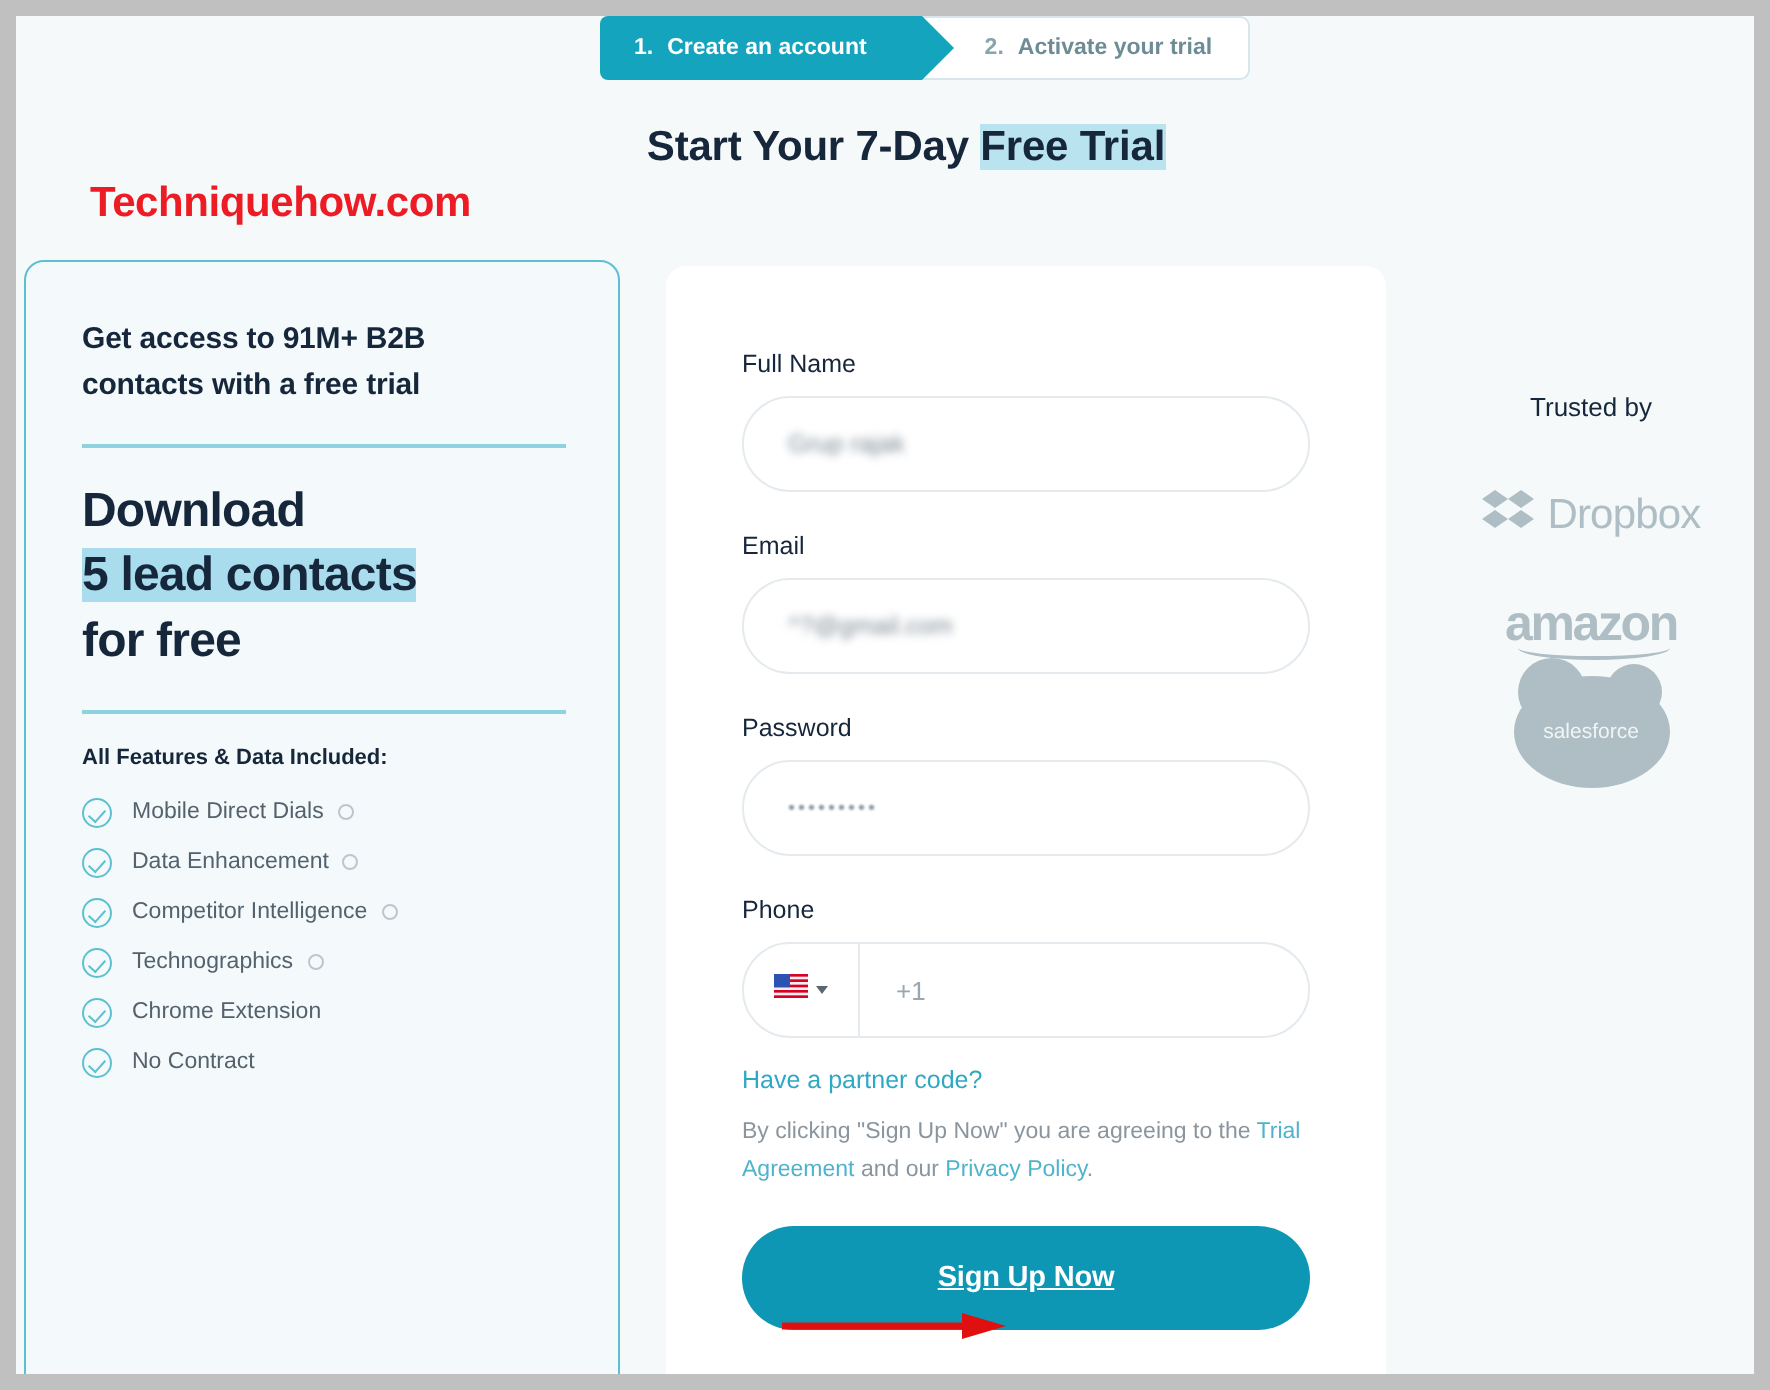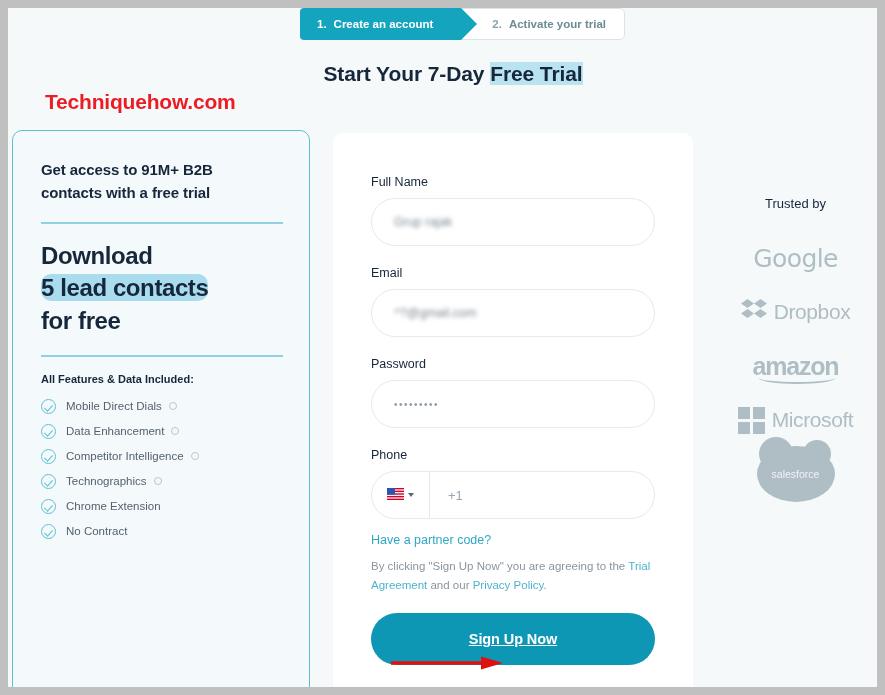--- a/index.html
+++ b/index.html
@@ -112,21 +112,20 @@
   }
   .big-head {
     font-size: 24px;
     font-weight: bold;
     color: #16263b;
     line-height: 1.36;
     letter-spacing: -0.4px;
   }
   .big-head .hl2 {
     background: #a9dded;
-    border-radius: 10px;
   }
   .features-title {
     font-size: 11px;
     font-weight: bold;
     color: #16263b;
     margin-bottom: 9px;
   }
   .feat {
     display: flex;
     align-items: center;
@@ -427,23 +426,20 @@
       <span>By clicking "Sign Up Now" you are agreeing to the</span>
       <a href="#">Trial Agreement</a><span> and our </span><a href="#">Privacy Policy</a><span>.</span>
     </div>
 
     <button class="signup">Sign Up Now</button>
   </div>
 
   <div class="trusted">
     <div class="trusted-title">Trusted by</div>
 
-    <div class="logo">
-      <span class="logo-google">Google</span>
-    </div>
 
     <div class="logo">
       <span>
         <svg width="26" height="24" viewBox="0 0 26 24">
           <g fill="#aebec4">
             <polygon points="6.5,1 0,5.5 6.5,10 13,5.5"></polygon>
             <polygon points="19.5,1 13,5.5 19.5,10 26,5.5"></polygon>
             <polygon points="6.5,11 0,15.5 6.5,20 13,15.5"></polygon>
             <polygon points="19.5,11 13,15.5 19.5,20 26,15.5"></polygon>
           </g>
@@ -452,29 +448,20 @@
       <span class="logo-text">Dropbox</span>
     </div>
 
     <div class="logo">
       <span class="logo-amazon">
         <span>amazon</span>
         <span class="amz-smile"></span>
       </span>
     </div>
 
-    <div class="logo">
-      <span class="ms-grid">
-        <i></i>
-          <i></i>
-          <i></i>
-          <i></i>
-      </span>
-      <span class="logo-text">Microsoft</span>
-    </div>
 
     <div class="logo">
       <span class="sf-cloud">
         <span class="sf-label">salesforce</span>
       </span>
     </div>
   </div>
 
   <span class="arrow">
     <svg width="112" height="14" viewBox="0 0 112 14">

